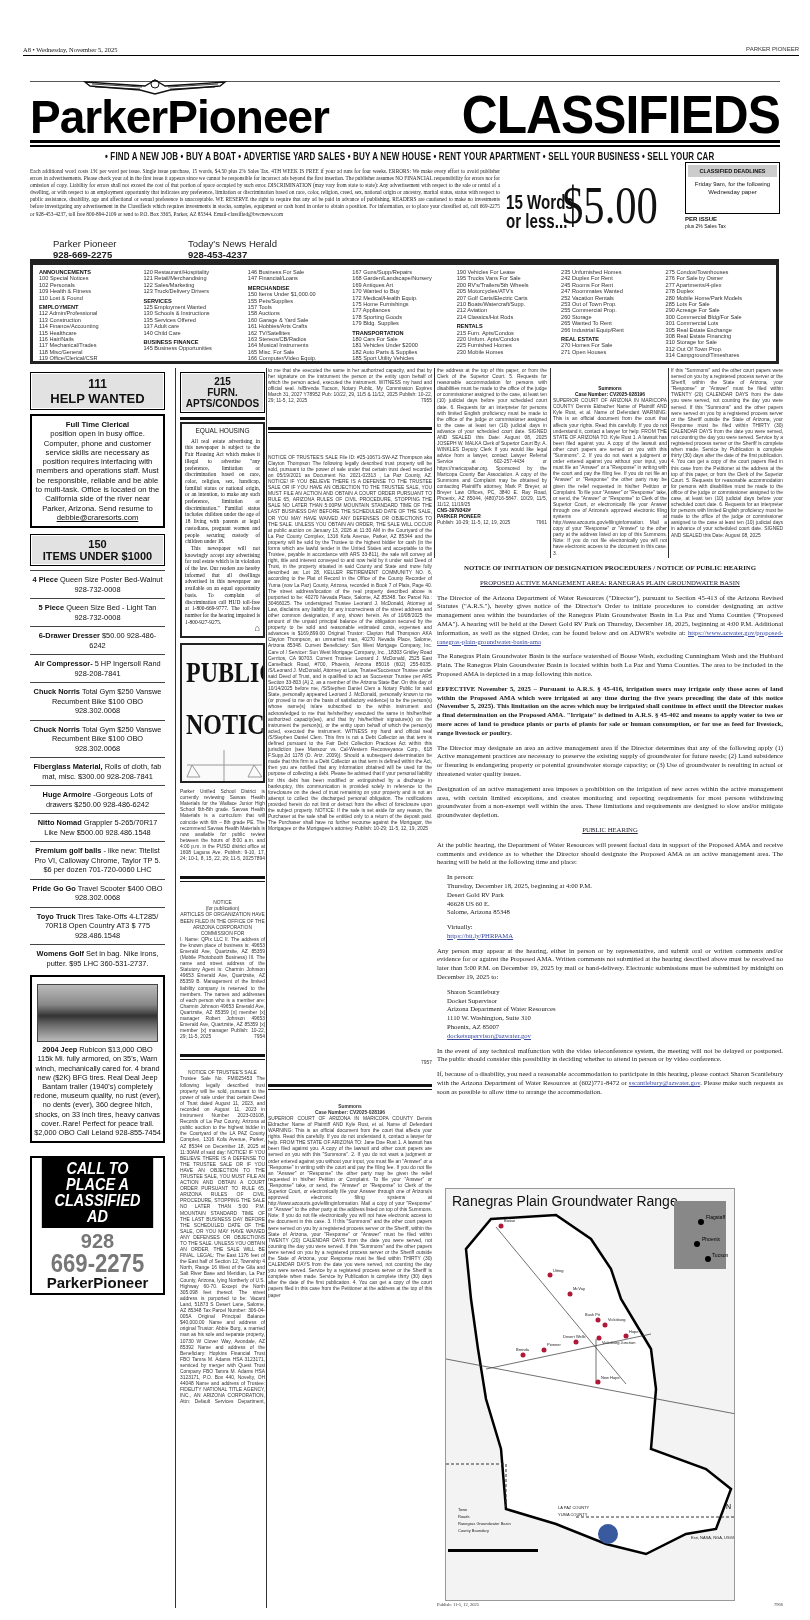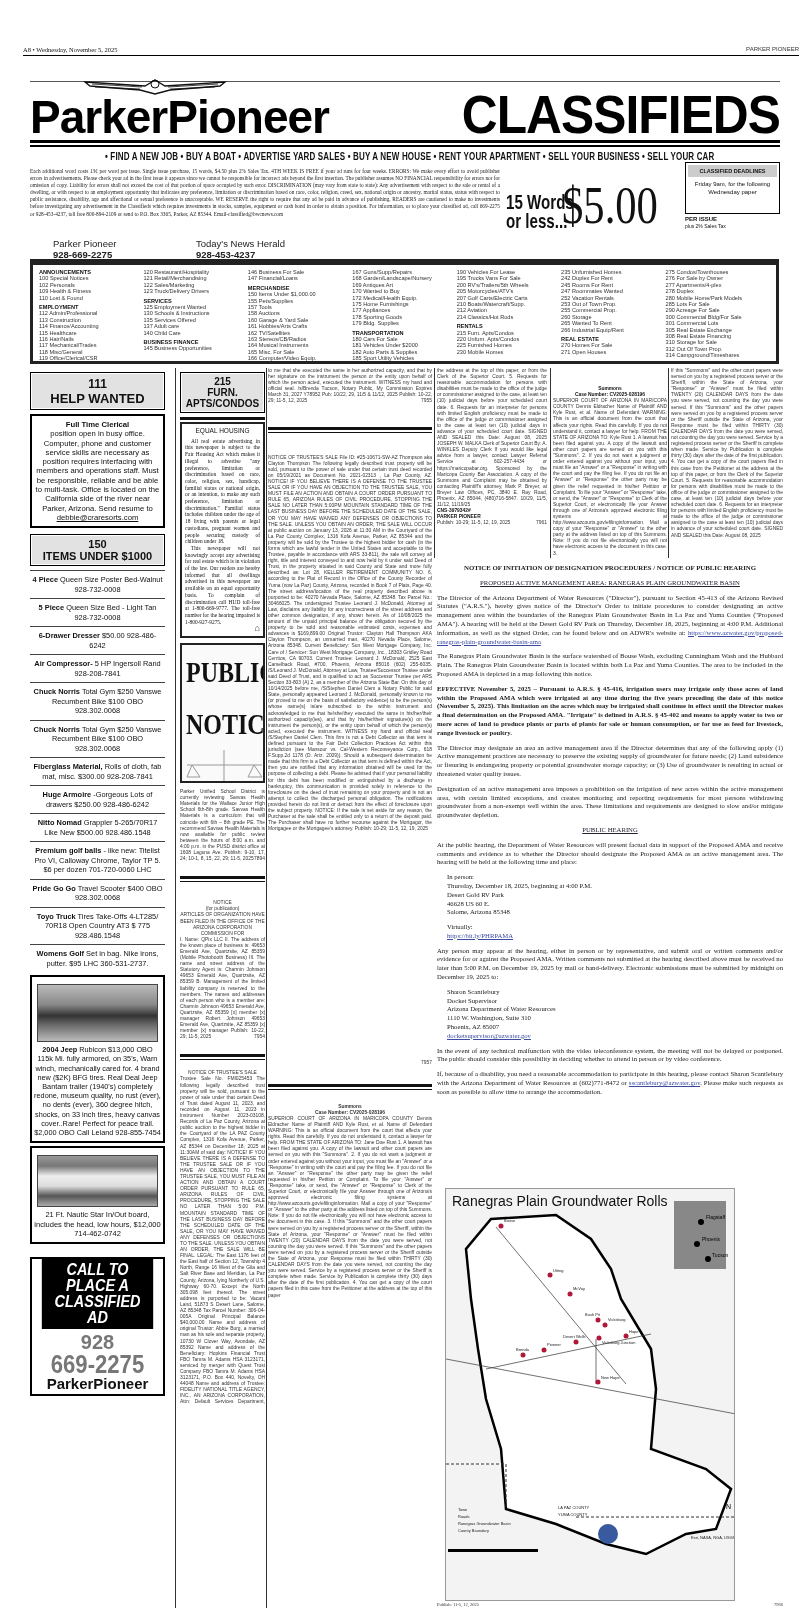--- a/index.html
+++ b/index.html
@@ -106,21 +106,21 @@
 </div>
 <div class="abs perissue">
   <div>PER ISSUE</div>
   <div class="s">plus 2% Sales Tax</div>
 </div>
 
 <div class="abs phones" style="left:53px">
   <div>Parker Pioneer</div>
     <div class="n">928-669-2275</div>
 </div>
-<div class="abs phones" style="left:196px">
+<div class="abs phones" style="left:188px">
   <div>Today's News Herald</div>
     <div class="n">928-453-4237</div>
 </div>
 
 <div class="abs index" id="idx">
     <div class="col">
       <div class="hd">ANNOUNCEMENTS</div>
       <div>100 Special Notices</div>
       <div>102 Personals</div>
       <div>109 Health &amp; Fitness</div>
@@ -254,24 +254,20 @@
       <div class="ad"><b>Huge Armoire</b><span> -Gorgeous Lots of drawers $250.00 928-486-6242</span></div>
       <div class="ad"><b>Nitto Nomad</b><span> Grappler 5-265/70R17 Like New $500.00 928.486.1548</span></div>
       <div class="ad"><b>Premium golf balls</b><span> - like new: Titelist Pro VI, Calloway Chrome, Taylor TP 5. $6 per dozen 701-720-0060 LHC</span></div>
       <div class="ad"><b>Pride Go Go</b><span> Travel Scooter $400 OBO 928.302.0068</span></div>
       <div class="ad"><b>Toyo Truck</b><span> Tires Take-Offs 4-LT285/ 70R18 Open Country AT3 $ 775 928.486.1548</span></div>
       <div class="ad"><b>Womens Golf</b><span> Set in bag. Nike irons, putter. $95 LHC 360-531-2737.</span></div>
     </div>
   <div class="ad box" style="border-width:2px;font-size:7.3px;line-height:9.2px">
     <div class="photo" style="height:58px"></div>
     <div><b>2004 Jeep</b><span> Rubicon $13,000 OBO 115k Mi. fully armored, on 35's, Warn winch, mechanically cared for. 4 brand new ($2K) BFG tires. Real Deal Jeep Bantam trailer (1940's) completely redone, museum quality, no rust (ever), no dents (ever), 360 degree hitch, shocks, on 33 inch tires, heavy canvas cover..Rare! Perfect for peace trail. $2,000 OBO Call Leland 928-855-7454</span></div>
-  </div>
-  <div class="ad box" style="border-width:2px;font-size:7.5px;line-height:9.2px">
-    <div class="photo" style="height:52px;background:linear-gradient(180deg,#999 0%,#777 20%,#eee 40%,#ddd 60%,#555 80%,#aaa 100%)"></div>
-    <div>21 Ft. Nautic Star In/Out board, includes the head, low hours, $12,000 714-462-0742</div>
   </div>
   <div class="cta">
     <div class="t">
         <div>CALL TO PLACE A</div>
         <div>CLASSIFIED AD</div>
       </div>
     <div class="p1">928</div>
     <div class="p2">669-2275</div>
     <div class="lg">ParkerPioneer</div>
   </div>
@@ -376,21 +372,21 @@
     <div>Arizona Department of Water Resources</div>
     <div>1110 W. Washington, Suite 310</div>
     <div>Phoenix, AZ 85007</div>
     <a>docketsupervisor@azwater.gov</a>
   </div>
   <p>In the event of any technical malfunction with the video teleconference system, the meeting will not be delayed or postponed. The public should consider this possibility in deciding whether to attend in person or by video conference.</p>
   <p><span>If, because of a disability, you need a reasonable accommodation to participate in this hearing, please contact Sharon Scantlebury with the Arizona Department of Water Resources at (602)771-8472 or </span><a>sscantlebury@azwater.gov</a><span>. Please make such requests as soon as possible to allow time to arrange the accommodation.</span></p>
 </div>
 
 <div class="abs map">
-  <div class="title">Ranegras Plain Groundwater Rolls</div>
+  <div class="title">Ranegras Plain Groundwater Range</div>
   <svg width="290" height="413" style="position:absolute;left:0;top:0">
     <path d="M45 30 L110 26 L145 50 L165 80 L175 110 L190 135 L205 160 L210 200 L205 260 L260 280 L285 300 L270 340 L240 345 L200 365 L160 355 L110 335 L60 320 L55 260 L40 210 L32 160 L25 110 L20 60 Z" fill="#fff" stroke="#000" stroke-width="2.5"></path>
     <path d="M50 38 L180 195 M40 180 L205 145 M150 150 L150 195 M0 170 L290 225" stroke="#333" stroke-width=".7" fill="none"></path>
     <path d="M0 275 L60 275 L60 318 M130 328 L290 328" stroke="#333" stroke-dasharray="3,2" fill="none"></path>
     <rect x="228" y="12" width="52" height="68" fill="#888"></rect>
     <circle cx="255" cy="33" r="3" fill="#000"></circle>
       <circle cx="251" cy="55" r="3" fill="#000"></circle>
       <circle cx="262" cy="70" r="3" fill="#000"></circle>
     <text x="260" y="30" font-size="5" font-family="Liberation Sans,sans-serif">Flagstaff</text>
     <text x="256" y="52" font-size="5" font-family="Liberation Sans,sans-serif">Phoenix</text>

